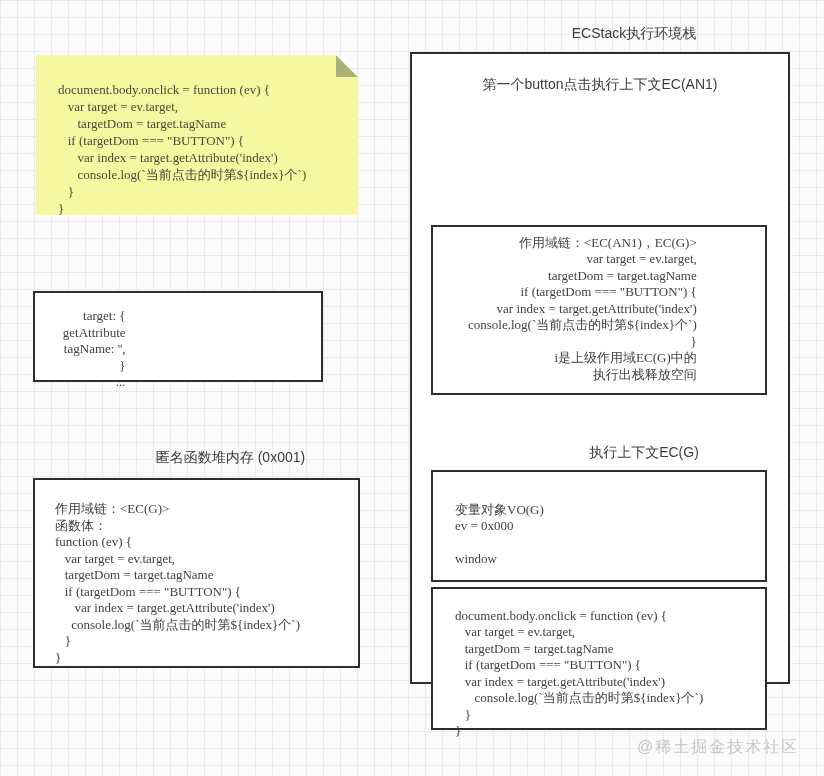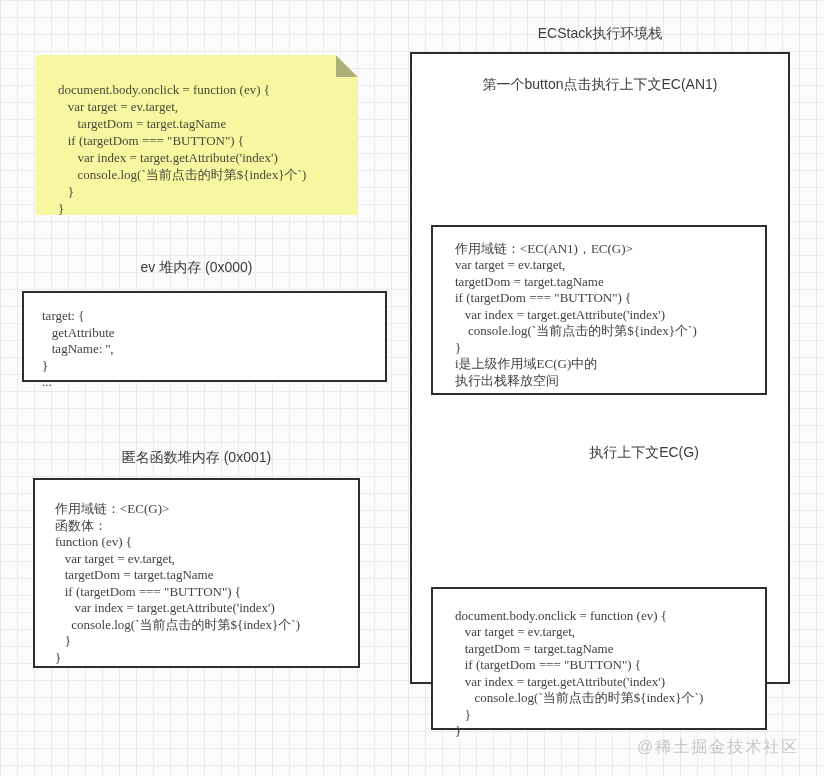--- a/index.html
+++ b/index.html
@@ -30,45 +30,45 @@
     background: #f7f7a1;
     clip-path: polygon(0 0, calc(100% - 22px) 0, 100% 22px, 100% 100%, 0 100%);
   }
   .sticky .fold {
     position: absolute; right: 0; top: 0; width: 22px; height: 22px;
     background: #abb077;
     clip-path: polygon(0 0, 100% 100%, 0 100%);
   }
   .sticky pre { position: absolute; left: 14px; top: 18px; font-size: 13px; line-height: 17px; color: #4a4a3c; }
   
-  .caption { position: absolute; font-size: 14px; text-align: center; color: #3c3c3c; }
+  .caption { position: absolute; font-size: 14px; text-align: center; color: #3c3c3c; margin-left: 34px; }
   .cap-ev   { left: 33px; top: 259px; width: 327px; }
   .cap-anon { left: 33px; top: 449px; width: 327px; }
   .title-ecstack { left: 410px; top: 25px; width: 380px; }
   
   .box {
     position: absolute; background: #ffffff;
     border: 2.5px solid #2d2d2d; box-sizing: border-box;
   }
   .box pre { position: absolute; font-size: 13px; line-height: 16.5px; }
   
-  .box-ev   { left: 22px; top: 291px; width: 365px; height: 91px; }
+  .box-ev   { left: 33px; top: 291px; width: 290px; height: 91px; text-align: right; }
   .box-ev pre { left: 10px; top: 7px; }
   .box-anon { left: 33px; top: 478px; width: 327px; height: 190px; }
   .box-anon pre { left: 12px; top: 13px; }
   
   .outer { left: 410px; top: 52px; width: 380px; height: 632px; }
   .sec-header { position: absolute; left: 0; width: 100%; text-align: center; font-size: 14px; color: #3c3c3c; }
   .sec1 { top: 22px; }
   .sec2 { top: 390px; margin-left: 44px; }
   .inner { left: 19px; width: 336px; }
   .box-ao    { top: 48px;    height: 125px; }
   .box-ao pre    { left: 14px; top: 30px; }
   .box-scope { top: 170.5px; height: 170px; }
-  .box-scope pre { left: 14px; top: 6px; }
+  .box-scope pre { left: 14px; top: 0; text-align: right; }
   .box-vo    { top: 415.5px; height: 112px; }
   .box-vo pre    { left: 14px; top: 22px; }
   .box-gcode { top: 532.5px; height: 143px; }
   .box-gcode pre { left: 14px; top: 11px; }
   
   .watermark {
     position: absolute; left: 637px; top: 737px;
     font-size: 16px; letter-spacing: 2px; color: #c6c6c6; z-index: 5; text-align: center;
   }
 </style>
@@ -82,21 +82,20 @@
     <pre>document.body.onclick = function (ev) {
    var target = ev.target,
       targetDom = target.tagName
    if (targetDom === "BUTTON") {
       var index = target.getAttribute('index')
       console.log(`当前点击的时第${index}个`)
    }
 }</pre>
   </div>
 
-  <div class="caption cap-ev">ev 堆内存 (0x000)</div>
   <div class="box box-ev">
     <pre>target: {
    getAttribute
    tagName: '',
 }
 ...</pre>
   </div>
 
   <div class="caption cap-anon">匿名函数堆内存 (0x001)</div>
   <div class="box box-anon">
@@ -126,20 +125,26 @@
 if (targetDom === "BUTTON") {
    var index = target.getAttribute('index')
     console.log(`当前点击的时第${index}个`)
 }
 i是上级作用域EC(G)中的
 执行出栈释放空间</pre>
     </div>
 
     <div class="sec-header sec2">执行上下文EC(G)</div>
 
+    <div class="box inner box-vo">
+      <pre>变量对象VO(G)
+ev = 0x000
+
+window</pre>
+    </div>
 
     <div class="box inner box-gcode">
       <pre>document.body.onclick = function (ev) {
    var target = ev.target,
    targetDom = target.tagName
    if (targetDom === "BUTTON") {
    var index = target.getAttribute('index')
       console.log(`当前点击的时第${index}个`)
    }
 }</pre>

